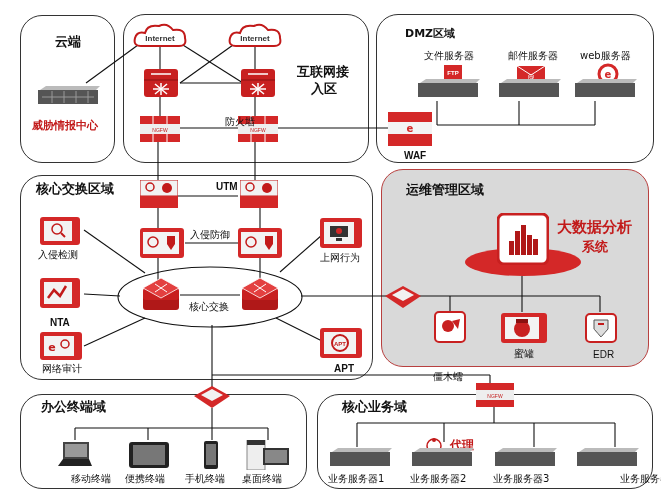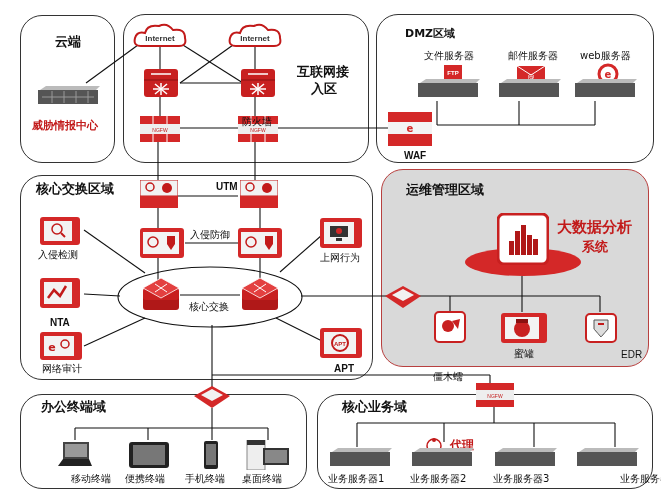--- a/index.html
+++ b/index.html
@@ -148,21 +148,21 @@
   <rect x="0" y="0" width="40" height="26" fill="#d42828"></rect>
     <rect x="0" y="8" width="40" height="10" fill="#eee"></rect>
   <g stroke="#fff">
       <line x1="13" y1="0" x2="13" y2="8"></line>
       <line x1="27" y1="0" x2="27" y2="8"></line>
       <line x1="13" y1="18" x2="13" y2="26"></line>
       <line x1="27" y1="18" x2="27" y2="26"></line>
     </g>
   <text x="20" y="16" font-size="5" text-anchor="middle" fill="#c21a1a" font-family="Liberation Sans,sans-serif">NGFW</text>
 </svg>
-<div class="lbl" style="left:212px;top:115px;padding-left:30px;">防火墙</div>
+<div class="lbl" style="left:195px;top:115px;padding-left:30px;">防火墙</div>
 <div class="zone-title" style="left:297px;top:63px;">互联网接</div>
 <div class="zone-title" style="left:311px;top:80px;">入区</div>
 
 <div class="zone-title" style="left:405px;top:26px;font-size:11px;">DMZ区域</div>
 <div class="lbl" style="left:424px;top:49px;">文件服务器</div>
 <div class="lbl" style="left:508px;top:49px;">邮件服务器</div>
 <div class="lbl" style="left:580px;top:49px;">web服务器</div>
 <svg class="node" style="left:416px;top:63px;" width="64" height="38">
   <rect x="28" y="2" width="18" height="14" fill="#d42828"></rect>
     <text x="37" y="12" font-size="6" fill="#fff" text-anchor="middle" font-family="Liberation Sans,sans-serif" font-weight="bold">FTP</text>
@@ -301,21 +301,21 @@
     <rect x="4" y="4" width="34" height="22" fill="#f3f3f3"></rect>
   <circle cx="21" cy="16" r="8" fill="#c82020"></circle>
     <rect x="15" y="6" width="12" height="4" fill="#8a1010"></rect>
 </svg>
 <div class="lbl" style="left:514px;top:347px;">蜜罐</div>
 <svg class="node" style="left:585px;top:313px;" width="32" height="30">
   <rect x="1" y="1" width="30" height="28" rx="4" fill="#fff" stroke="#c82020" stroke-width="2"></rect>
   <path d="M9,7 L23,7 L23,16 Q16,24 16,24 Q9,16 9,16 Z" fill="#ddd" stroke="#555"></path>
     <line x1="13" y1="11" x2="19" y2="11" stroke="#c21a1a" stroke-width="2"></line>
 </svg>
-<div class="lbl-s" style="left:593px;top:349px;margin-left:28px;">EDR</div>
+<div class="lbl-s" style="left:593px;top:349px;">EDR</div>
 
 <svg class="node" style="left:192px;top:384px;" width="40" height="26">
   <polygon points="20,2 38,12 20,24 2,12" fill="#d42828"></polygon>
     <polygon points="20,5 31,11 20,17 9,11" fill="#f2f2f2"></polygon>
 </svg>
 <div class="zone-title" style="left:41px;top:398px;">办公终端域</div>
 <svg class="node" style="left:58px;top:440px;" width="34" height="28">
   <rect x="5" y="2" width="26" height="17" fill="#444"></rect>
     <rect x="7" y="4" width="22" height="13" fill="#999"></rect>
     <polygon points="0,26 34,26 31,19 5,19" fill="#222"></polygon>

